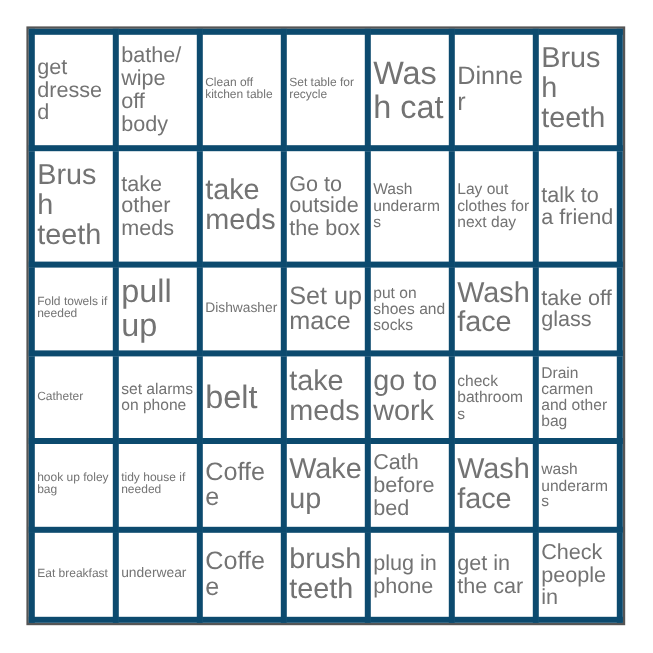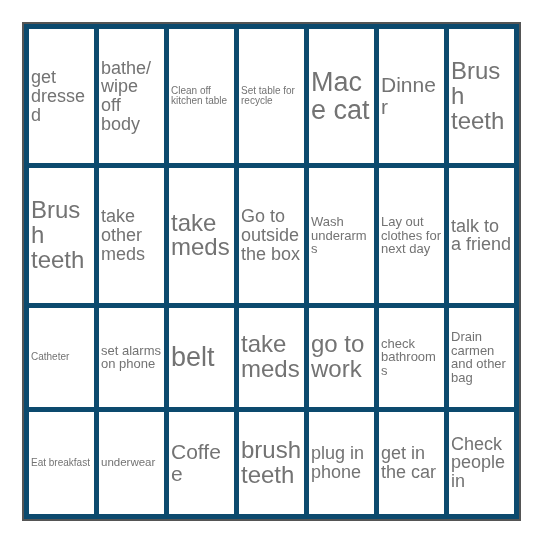--- a/index.html
+++ b/index.html
@@ -56,41 +56,59 @@
 <body>
 
 <div id="bingo-card">
   <table class="bingo-grid">
     <tbody>
         <tr>
           <td class="fs-m">get dressed</td>
           <td class="fs-m">bathe/ wipe off body</td>
           <td class="fs-s">Clean off kitchen table</td>
           <td class="fs-s">Set table for recycle</td>
-          <td class="fs-xxl">Mace cat</td>
+          <td class="fs-xxl">Wash cat</td>
           <td class="fs-l">Dinner</td>
           <td class="fs-xl">Brush teeth</td>
         </tr>
         <tr>
           <td class="fs-xl">Brush teeth</td>
           <td class="fs-m">take other meds</td>
           <td class="fs-xl">take meds</td>
           <td class="fs-m">Go to outside the box</td>
           <td class="fs-xs">Wash underarms</td>
           <td class="fs-xs">Lay out clothes for next day</td>
           <td class="fs-m">talk to a friend</td>
         </tr>
         <tr>
+          <td class="fs-s">Fold towels if needed</td>
+          <td class="fs-xxl">pull up</td>
+          <td class="fs-xxs">Dishwasher</td>
+          <td class="fs-l">Set up mace</td>
+          <td class="fs-xs">put on shoes and socks</td>
+          <td class="fs-xl">Wash face</td>
+          <td class="fs-m">take off glass</td>
+        </tr>
+        <tr>
           <td class="fs-s">Catheter</td>
           <td class="fs-xs">set alarms on phone</td>
           <td class="fs-xxl">belt</td>
           <td class="fs-xl">take meds</td>
           <td class="fs-xl">go to work</td>
           <td class="fs-xs">check bathrooms</td>
           <td class="fs-xs">Drain carmen and other bag</td>
+        </tr>
+        <tr>
+          <td class="fs-s">hook up foley bag</td>
+          <td class="fs-s">tidy house if needed</td>
+          <td class="fs-l">Coffee</td>
+          <td class="fs-xl">Wake up</td>
+          <td class="fs-m">Cath before bed</td>
+          <td class="fs-xl">Wash face</td>
+          <td class="fs-xs">wash underarms</td>
         </tr>
         <tr>
           <td class="fs-s">Eat breakfast</td>
           <td class="fs-xxs">underwear</td>
           <td class="fs-l">Coffee</td>
           <td class="fs-xl">brush teeth</td>
           <td class="fs-m">plug in phone</td>
           <td class="fs-m">get in the car</td>
           <td class="fs-m">Check people in</td>
         </tr>

